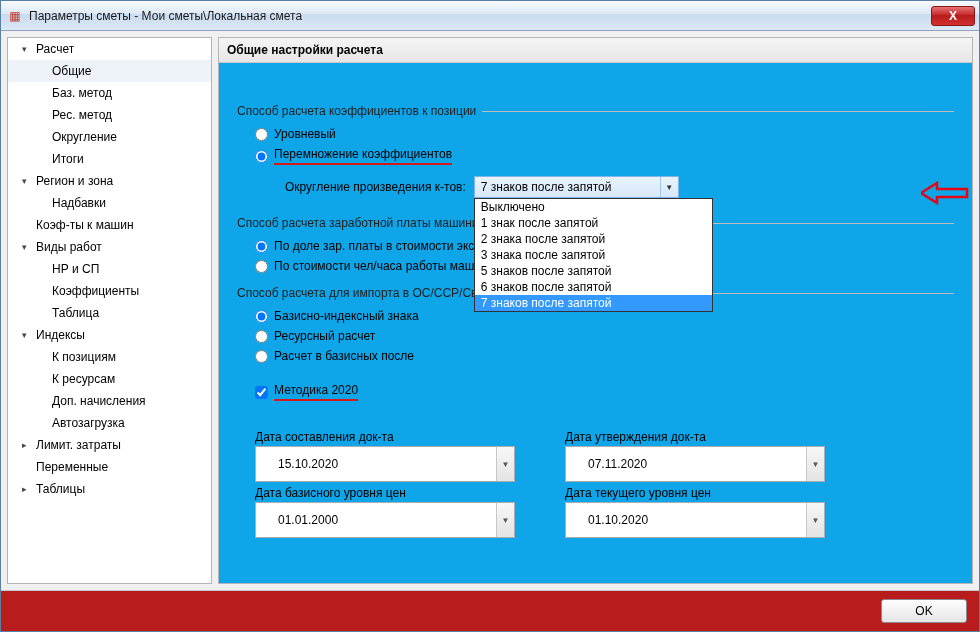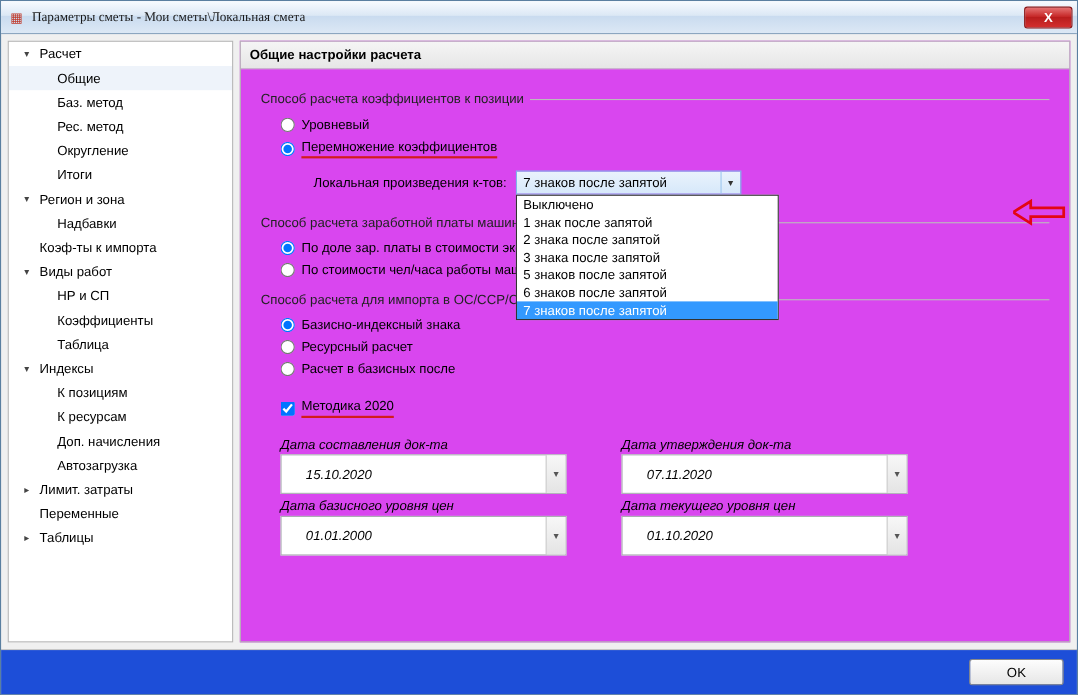--- a/index.html
+++ b/index.html
@@ -28,21 +28,21 @@
     padding: 0 4px 0 6px;
     position: relative;
   }
   .app-icon {
     width: 16px; height: 16px;
     display: inline-flex; align-items: center; justify-content: center;
     margin-right: 6px;
     font-size: 12px;
     color: #c0392b;
   }
-  .title-text { flex: 1; color: #1a1a1a; font-family: Liberation Serif, serif; }
+  .title-text { flex: 1; color: #1a1a1a; }
   .close-btn {
     width: 44px; height: 20px;
     background: linear-gradient(#e57373, #c62828 45%, #b71c1c 46%, #d32f2f);
     border: 1px solid #8a1515;
     border-radius: 3px;
     color: #fff;
     display: flex; align-items: center; justify-content: center;
     font-weight: bold;
     font-size: 12px;
     cursor: pointer;
@@ -72,26 +72,27 @@
   .tree-caret {
     width: 14px;
     display: inline-block;
     color: #444;
     font-size: 9px;
   }
   .tree-indent-1 { padding-left: 14px; }
   .tree-indent-2 { padding-left: 44px; }
   .main {
     flex: 1;
-    background: #d946ef;
+    background: #0ea5e9;
     border: 1px solid #b5b5b5;
     display: flex;
     flex-direction: column;
     min-width: 0;
     position: relative;
+    gap: 21px;
   }
   .main-header {
     background: linear-gradient(#f5f5f5, #e6e6e6);
     border-bottom: 1px solid #c7c7c7;
     padding: 5px 8px;
     font-weight: bold;
   }
   .main-body {
     padding: 10px 18px;
     font-size: 12px;
@@ -179,21 +180,21 @@
     border-left: 1px solid #c7c7c7;
     display: flex; align-items: center; justify-content: center;
     font-size: 8px; color: #555;
     background: linear-gradient(#f7f7f7, #e4e4e4);
   }
   .footer {
     border-top: 1px solid #c7c7c7;
     padding: 8px 12px;
     display: flex;
     justify-content: flex-end;
-    background: #1d4ed8;
+    background: #b91c1c;
   }
   .ok-btn {
     width: 86px; height: 24px;
     border: 1px solid #8a8a8a;
     border-radius: 3px;
     background: linear-gradient(#fdfdfd, #e6e6e6);
     cursor: pointer;
     display: flex; align-items: center; justify-content: center;
   }
   .red-arrow {
@@ -245,21 +246,21 @@
         </div>
       <div class="tree-item tree-indent-1">
           <span class="tree-caret">▾</span>
           <span>Регион и зона</span>
         </div>
       <div class="tree-item tree-indent-2">
           <span>Надбавки</span>
         </div>
       <div class="tree-item tree-indent-1">
           <span class="tree-caret"></span>
-          <span>Коэф-ты к импорта</span>
+          <span>Коэф-ты к машин</span>
         </div>
       <div class="tree-item tree-indent-1">
           <span class="tree-caret">▾</span>
           <span>Виды работ</span>
         </div>
       <div class="tree-item tree-indent-2">
           <span>НР и СП</span>
         </div>
       <div class="tree-item tree-indent-2">
           <span>Коэффициенты</span>
@@ -306,21 +307,21 @@
           <legend>Способ расчета коэффициентов к позиции</legend>
           <div class="radio-row">
             <input type="radio" name="coef" style="">
             <span>Уровневый</span>
           </div>
           <div class="radio-row">
             <input type="radio" name="coef" checked="" style="">
             <span class="underline-red">Перемножение коэффициентов</span>
           </div>
           <div class="rounding-row">
-            <span>Локальная произведения к-тов:</span>
+            <span>Округление произведения к-тов:</span>
             <div style="position:relative;">
               <div class="combo">
                 <span>7 знаков после запятой</span>
                 <span class="arrow-btn">▼</span>
               </div>
               <div class="dropdown-list">
                 <div class="opt">Выключено</div>
                 <div class="opt">1 знак после запятой</div>
                 <div class="opt">2 знака после запятой</div>
                 <div class="opt">3 знака после запятой</div>
@@ -358,21 +359,21 @@
             <input type="radio" name="imp" style="">
             <span>Расчет в базисных после</span>
           </div>
         </fieldset>
 
         <div class="check-row" style="margin-top:14px;">
           <input type="checkbox" checked="" style="">
           <span class="underline-red">Методика 2020</span>
         </div>
 
-        <div class="date-grid" style="margin-top:10px;font-style:italic;">
+        <div class="date-grid" style="margin-top:22px;">
           <div class="date-field">
             <span>Дата составления док-та</span>
             <div class="date-input">
               <span>15.10.2020</span>
               <span class="mini-arrow">▼</span>
             </div>
           </div>
           <div class="date-field">
             <span>Дата утверждения док-та</span>
             <div class="date-input">

